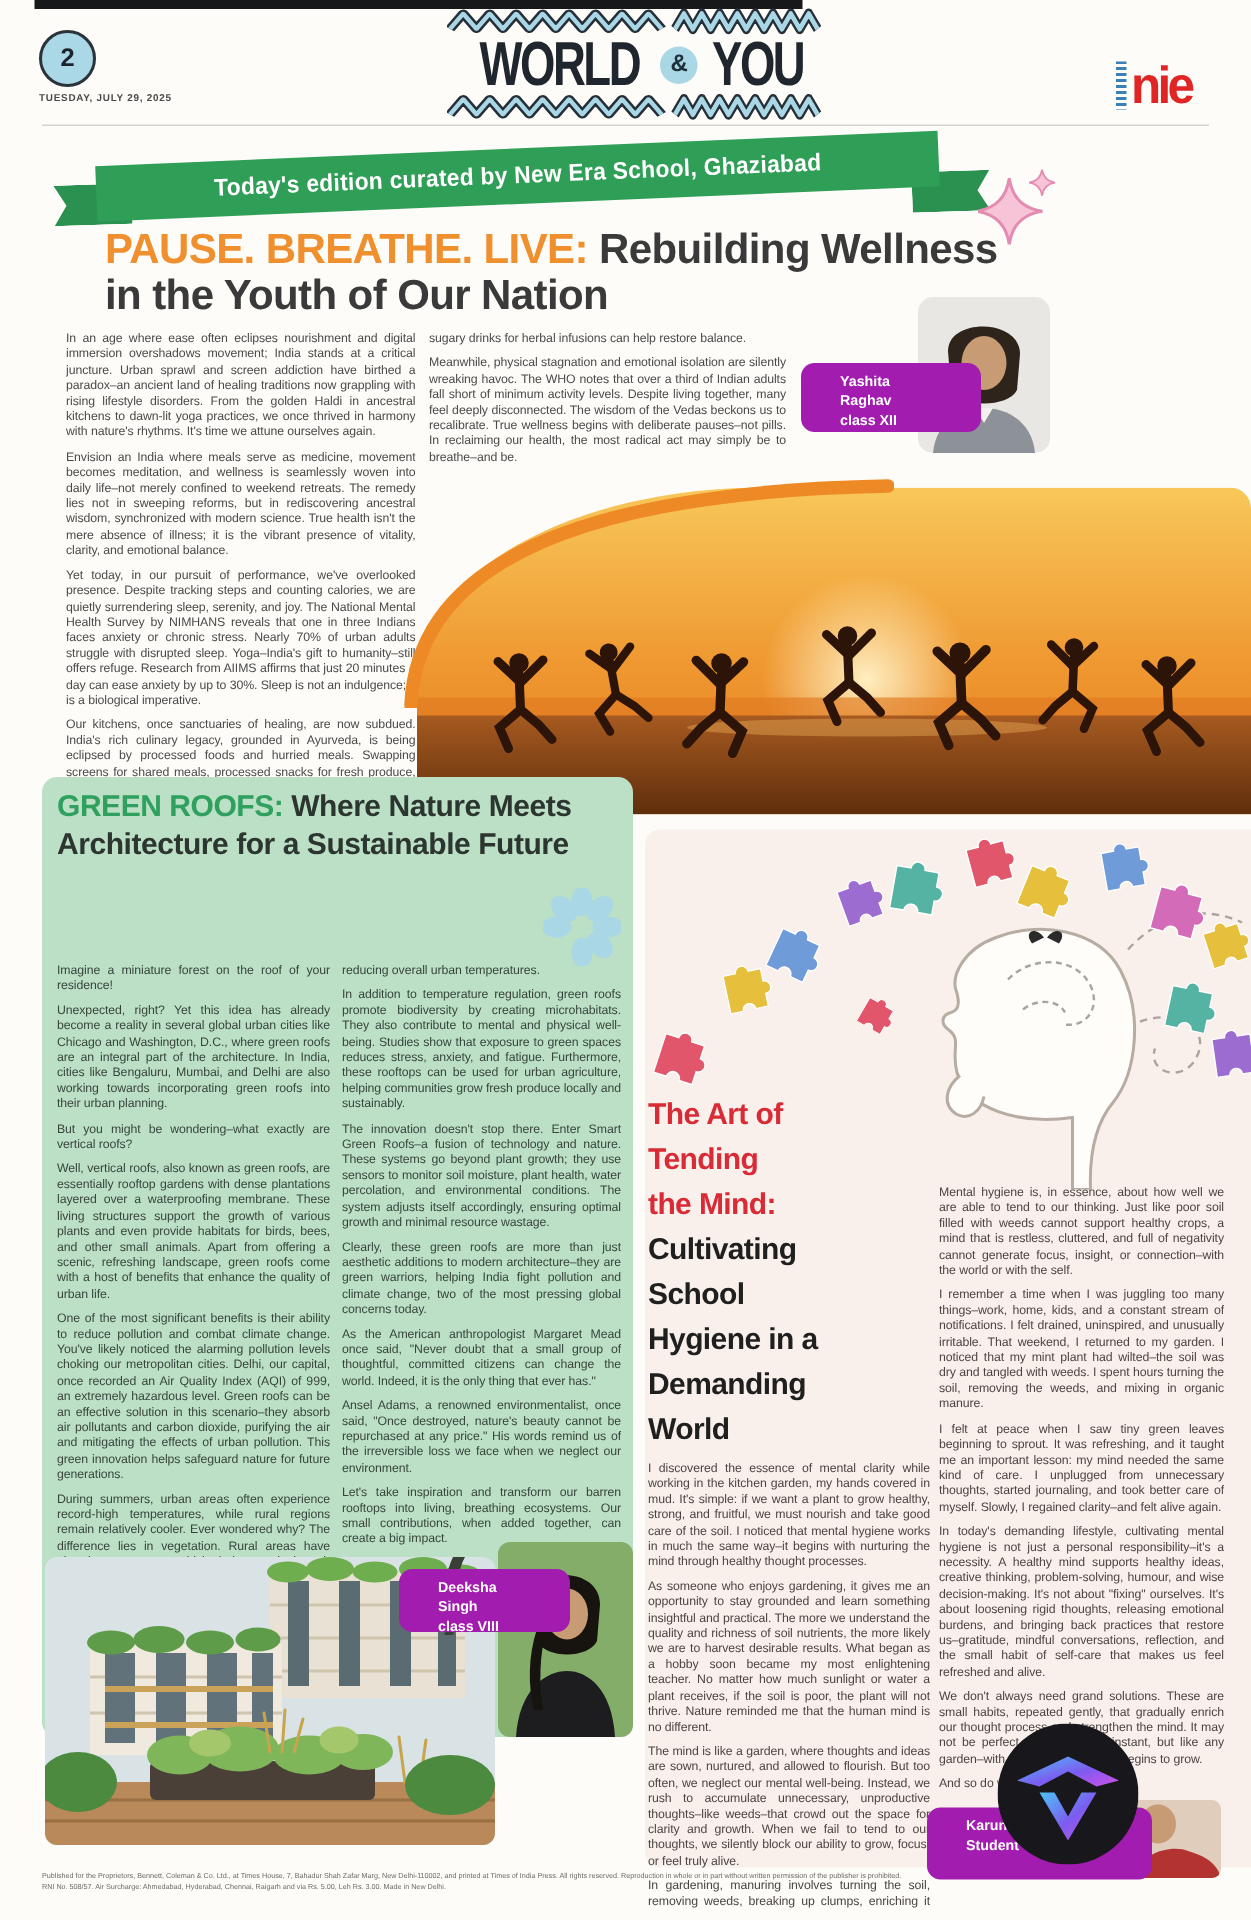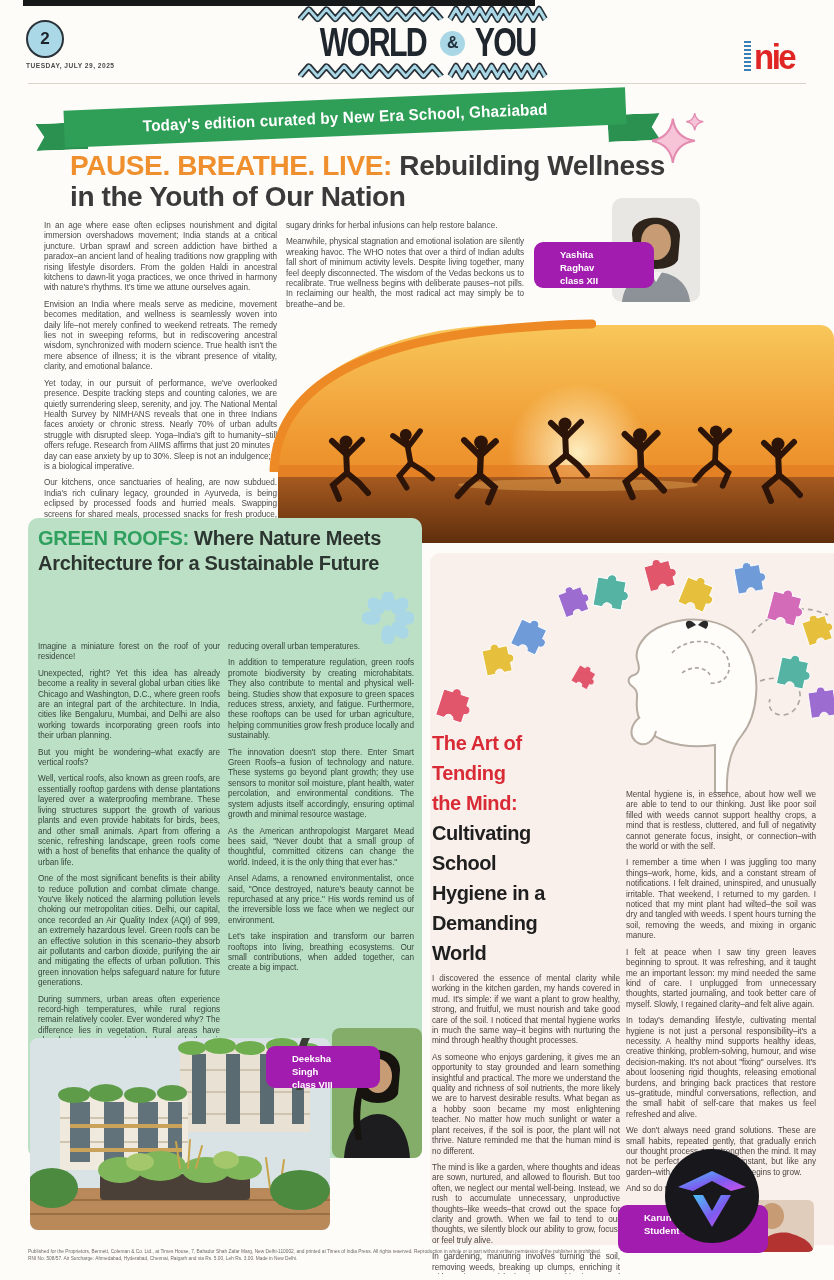--- a/index.html
+++ b/index.html
@@ -242,21 +242,22 @@
     <p>Unexpected, right? Yet this idea has already become a reality in several global urban cities like Chicago and Washington, D.C., where green roofs are an integral part of the architecture. In India, cities like Bengaluru, Mumbai, and Delhi are also working towards incorporating green roofs into their urban planning.</p>
     <p>But you might be wondering–what exactly are vertical roofs?</p>
     <p>Well, vertical roofs, also known as green roofs, are essentially rooftop gardens with dense plantations layered over a waterproofing membrane. These living structures support the growth of various plants and even provide habitats for birds, bees, and other small animals. Apart from offering a scenic, refreshing landscape, green roofs come with a host of benefits that enhance the quality of urban life.</p>
     <p>One of the most significant benefits is their ability to reduce pollution and combat climate change. You've likely noticed the alarming pollution levels choking our metropolitan cities. Delhi, our capital, once recorded an Air Quality Index (AQI) of 999, an extremely hazardous level. Green roofs can be an effective solution in this scenario–they absorb air pollutants and carbon dioxide, purifying the air and mitigating the effects of urban pollution. This green innovation helps safeguard nature for future generations.</p>
     <p>During summers, urban areas often experience record-high temperatures, while rural regions remain relatively cooler. Ever wondered why? The difference lies in vegetation. Rural areas have abundant greenery, which helps cool the air through a process called transpiration. In contrast, urban spaces are dominated by concrete buildings, roads, and other heat-retaining structures, which absorb and trap solar heat, leading to the urban heat island effect. Green roofs offer a smart solution–they cool down surfaces of buildings and the surrounding atmosphere,</p>
   </div>
   <div class="abs gcol2 bt gpanel-text">
     <p>reducing overall urban temperatures.</p>
     <p>In addition to temperature regulation, green roofs promote biodiversity by creating microhabitats. They also contribute to mental and physical well-being. Studies show that exposure to green spaces reduces stress, anxiety, and fatigue. Furthermore, these rooftops can be used for urban agriculture, helping communities grow fresh produce locally and sustainably.</p>
     <p>The innovation doesn't stop there. Enter Smart Green Roofs–a fusion of technology and nature. These systems go beyond plant growth; they use sensors to monitor soil moisture, plant health, water percolation, and environmental conditions. The system adjusts itself accordingly, ensuring optimal growth and minimal resource wastage.</p>
-    <p>As the American anthropologist Margaret Mead bees said, "Never doubt that a small group of thoughtful, committed citizens can change the world. Indeed, it is the only thing that ever has."</p>
+    <p>Clearly, these green roofs are more than just aesthetic additions to modern architecture–they are green warriors, helping India fight pollution and climate change, two of the most pressing global concerns today.</p>
+    <p>As the American anthropologist Margaret Mead once said, "Never doubt that a small group of thoughtful, committed citizens can change the world. Indeed, it is the only thing that ever has."</p>
     <p>Ansel Adams, a renowned environmentalist, once said, "Once destroyed, nature's beauty cannot be repurchased at any price." His words remind us of the irreversible loss we face when we neglect our environment.</p>
     <p>Let's take inspiration and transform our barren rooftops into living, breathing ecosystems. Our small contributions, when added together, can create a big impact.</p>
 
   </div>
 
   <div class="abs building">
     <svg width="300" height="192" viewBox="0 0 300 192">
       <rect width="300" height="192" fill="#d9e3e6"></rect>
       <rect x="150" y="10" width="130" height="84" fill="#e9e2d4"></rect>
       <g stroke="#cfc4ae" stroke-width="2">

